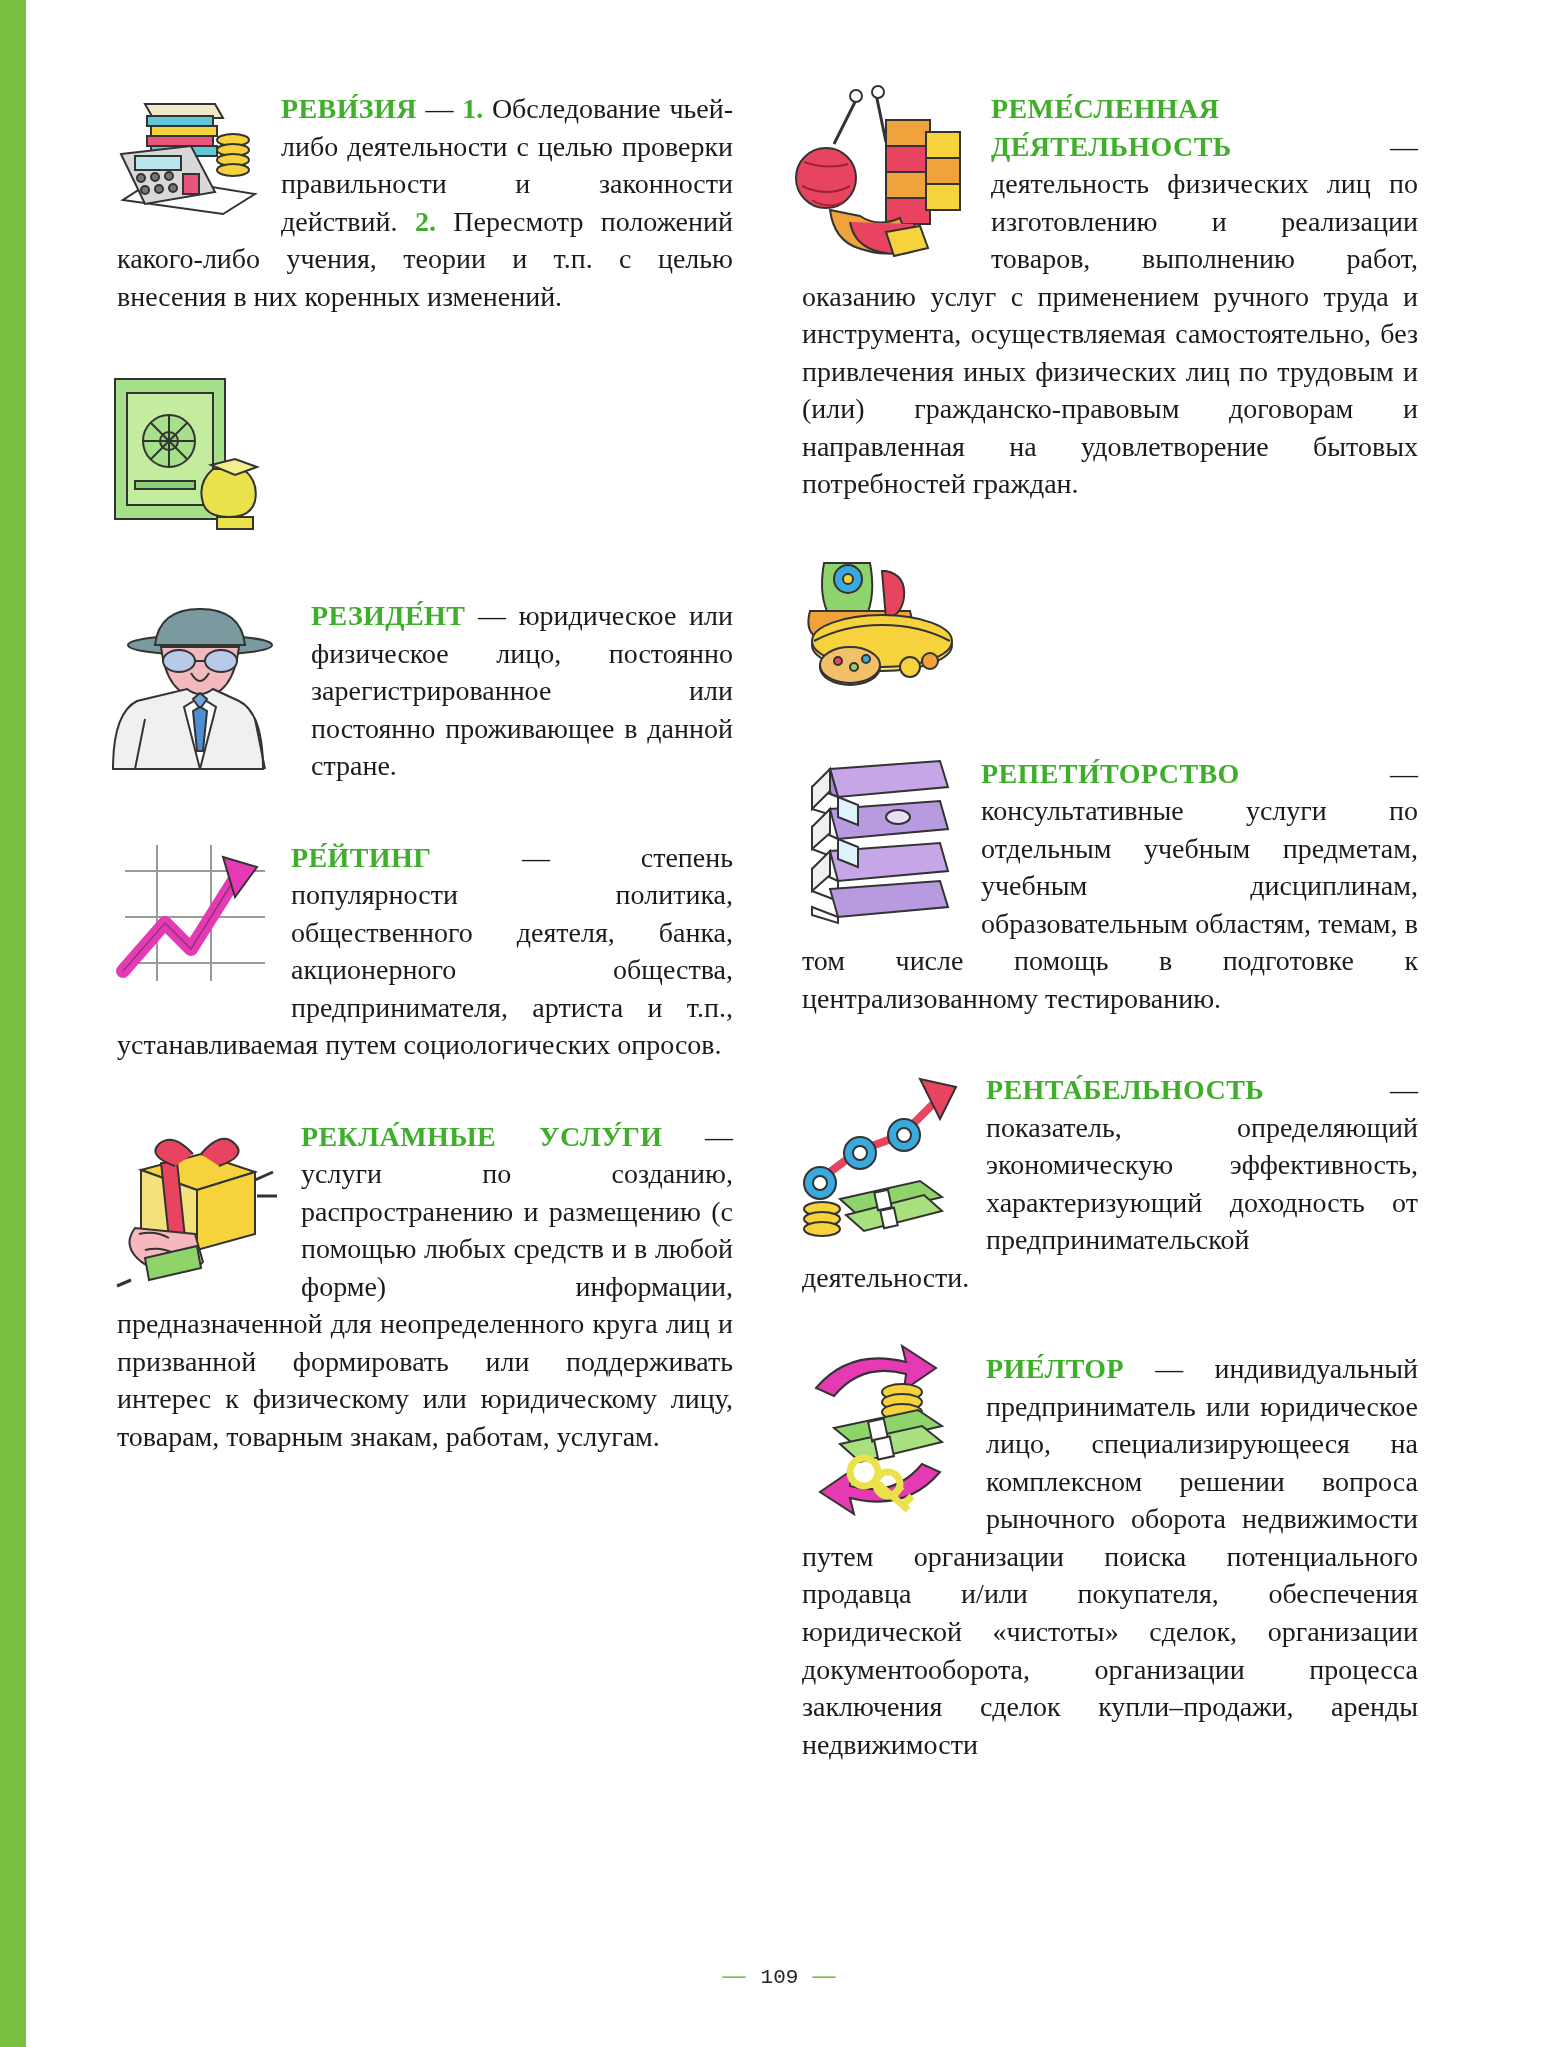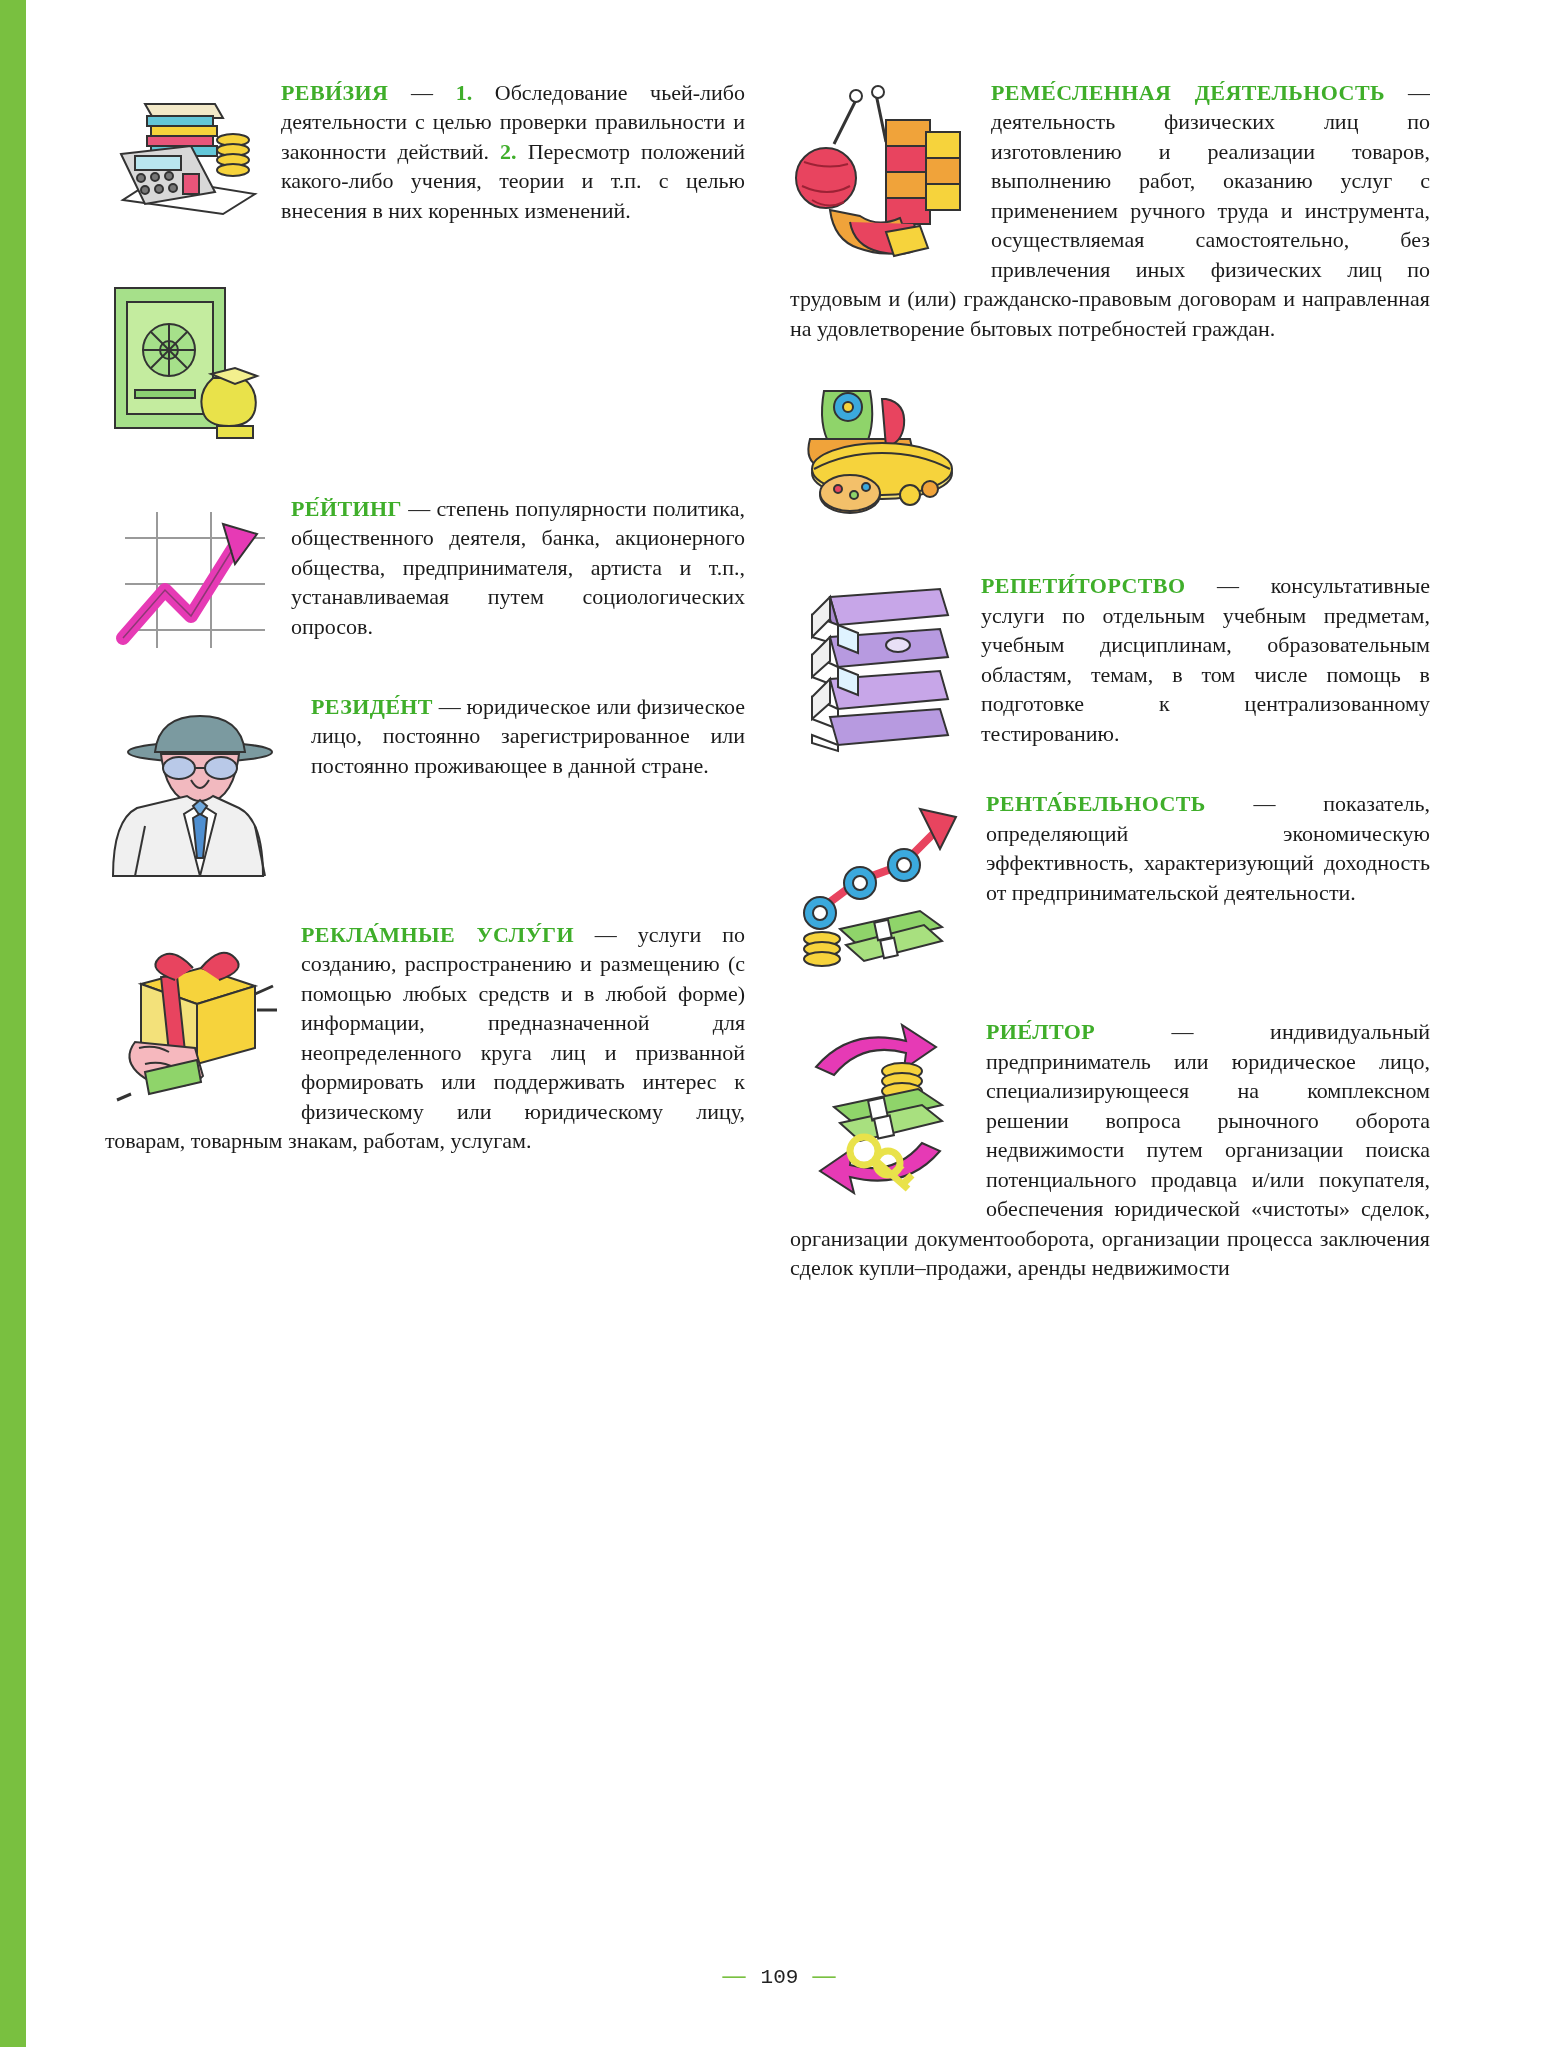--- a/index.html
+++ b/index.html
@@ -52,23 +52,23 @@
   .entry {
     margin-bottom: 30px;
     overflow: hidden;
   }
   .entry .figure {
     float: left;
     margin: 4px 16px 4px 0;
     shape-margin: 8px;
   }
   .entry p {
-    margin: 0;
+    margin: 12px;
     text-align: justify;
-    font-size: 22px;
+    font-size: 28px;
     line-height: 1.34;
     hyphens: auto;
   }
   .term {
     color: #3fae2a;
     font-weight: bold;
     letter-spacing: 0.4px;
   }
   .num {
     color: #3fae2a;
@@ -152,60 +152,60 @@
               <path d="M108 108 q-16 14 -10 34 q4 14 26 14 q22 0 26 -16 q4 -20 -12 -32 z" fill="#e9e24a"></path>
               <path d="M106 104 l24 -6 l22 8 l-22 8 z" fill="#f3ef8e"></path>
               <rect x="112" y="156" width="36" height="12" fill="#e9e24a"></rect>
             </g>
           </svg>
         </div>
       </div>
 
       <div class="entry">
         <div class="figure">
-          <svg width="170" height="160" viewBox="0 0 170 160">
-            <g stroke="#9a9a9a" stroke-width="2">
-              <line x1="20" y1="40" x2="160" y2="40"></line>
-              <line x1="20" y1="86" x2="160" y2="86"></line>
-              <line x1="20" y1="132" x2="160" y2="132"></line>
-              <line x1="52" y1="14" x2="52" y2="150"></line>
-              <line x1="106" y1="14" x2="106" y2="150"></line>
-            </g>
-            <path d="M18 140 L60 92 L86 118 L130 48" stroke="#e63ab5" stroke-width="14" fill="none" stroke-linejoin="round" stroke-linecap="round"></path>
-            <polygon points="118,26 152,36 130,66" fill="#e63ab5" stroke="#333" stroke-width="2"></polygon>
-            <path d="M18 140 L60 92 L86 118 L127 52" stroke="#333" stroke-width="1.5" fill="none" opacity="0.5"></path>
-          </svg>
-        </div>
-        <p>
-          <span class="term">РЕ́ЙТИНГ</span><span> — степень популярности политика, общественного деятеля, банка, акционерного общества, предпринимателя, артиста и т.п., устанавливаемая путем социологических опросов.</span>
-        </p>
-      </div>
-
-      <div class="entry">
-        <div class="figure">
           <svg width="190" height="190" viewBox="0 0 190 190">
             <g stroke="#333" stroke-width="2">
               <ellipse cx="95" cy="56" rx="72" ry="10" fill="#7b9aa0"></ellipse>
               <path d="M50 56 q4 -36 45 -36 q41 0 45 36 z" fill="#7b9aa0"></path>
               <path d="M56 58 q6 50 39 50 q33 0 39 -50 z" fill="#f2b9bf"></path>
               <ellipse cx="74" cy="72" rx="16" ry="11" fill="#b9c9e8"></ellipse>
               <ellipse cx="116" cy="72" rx="16" ry="11" fill="#b9c9e8"></ellipse>
               <line x1="90" y1="72" x2="100" y2="72"></line>
               <path d="M86 84 q9 16 18 0" fill="none"></path>
               <path d="M82 100 q13 10 26 0 l26 12 q24 12 24 68 l-150 0 q0 -56 24 -68 z" fill="#f0f0f0"></path>
               <path d="M95 108 l-16 10 l16 62 l16 -62 z" fill="#ffffff"></path>
               <path d="M88 110 l7 10 l7 -10 l-7 -6 z" fill="#6fa8dc"></path>
               <path d="M88 122 l7 -4 l7 4 l-4 40 l-6 0 z" fill="#4f8fd1"></path>
               <line x1="40" y1="130" x2="30" y2="180"></line>
               <line x1="150" y1="130" x2="160" y2="180"></line>
             </g>
           </svg>
         </div>
         <p>
           <span class="term">РЕЗИДЕ́НТ</span><span> — юридическое или физическое лицо, постоянно зарегистрированное или постоянно проживающее в данной стране.</span>
+        </p>
+      </div>
+
+      <div class="entry">
+        <div class="figure">
+          <svg width="170" height="160" viewBox="0 0 170 160">
+            <g stroke="#9a9a9a" stroke-width="2">
+              <line x1="20" y1="40" x2="160" y2="40"></line>
+              <line x1="20" y1="86" x2="160" y2="86"></line>
+              <line x1="20" y1="132" x2="160" y2="132"></line>
+              <line x1="52" y1="14" x2="52" y2="150"></line>
+              <line x1="106" y1="14" x2="106" y2="150"></line>
+            </g>
+            <path d="M18 140 L60 92 L86 118 L130 48" stroke="#e63ab5" stroke-width="14" fill="none" stroke-linejoin="round" stroke-linecap="round"></path>
+            <polygon points="118,26 152,36 130,66" fill="#e63ab5" stroke="#333" stroke-width="2"></polygon>
+            <path d="M18 140 L60 92 L86 118 L127 52" stroke="#333" stroke-width="1.5" fill="none" opacity="0.5"></path>
+          </svg>
+        </div>
+        <p>
+          <span class="term">РЕ́ЙТИНГ</span><span> — степень популярности политика, общественного деятеля, банка, акционерного общества, предпринимателя, артиста и т.п., устанавливаемая путем социологических опросов.</span>
         </p>
       </div>
 
       <div class="entry">
         <div class="figure">
           <svg width="180" height="180" viewBox="0 0 180 180">
             <g stroke="#333" stroke-width="2">
               <polygon points="36,60 96,44 150,62 92,80" fill="#f6d33c"></polygon>
               <polygon points="36,60 92,80 92,140 36,120" fill="#f3e17a"></polygon>
               <polygon points="92,80 150,62 150,124 92,140" fill="#f6d33c"></polygon>

